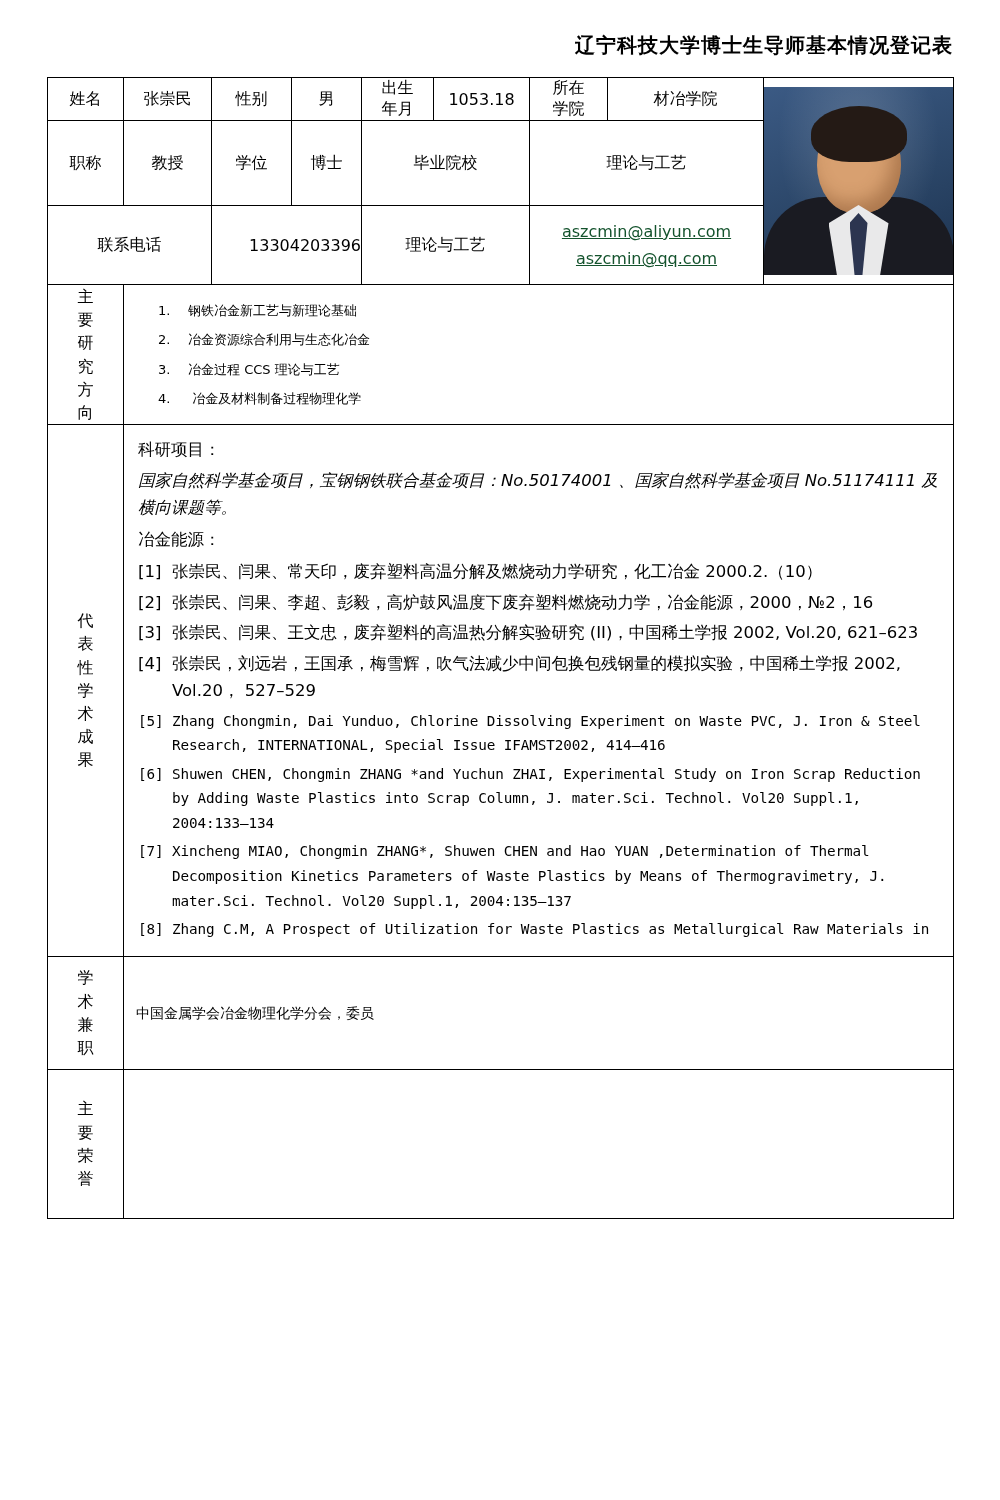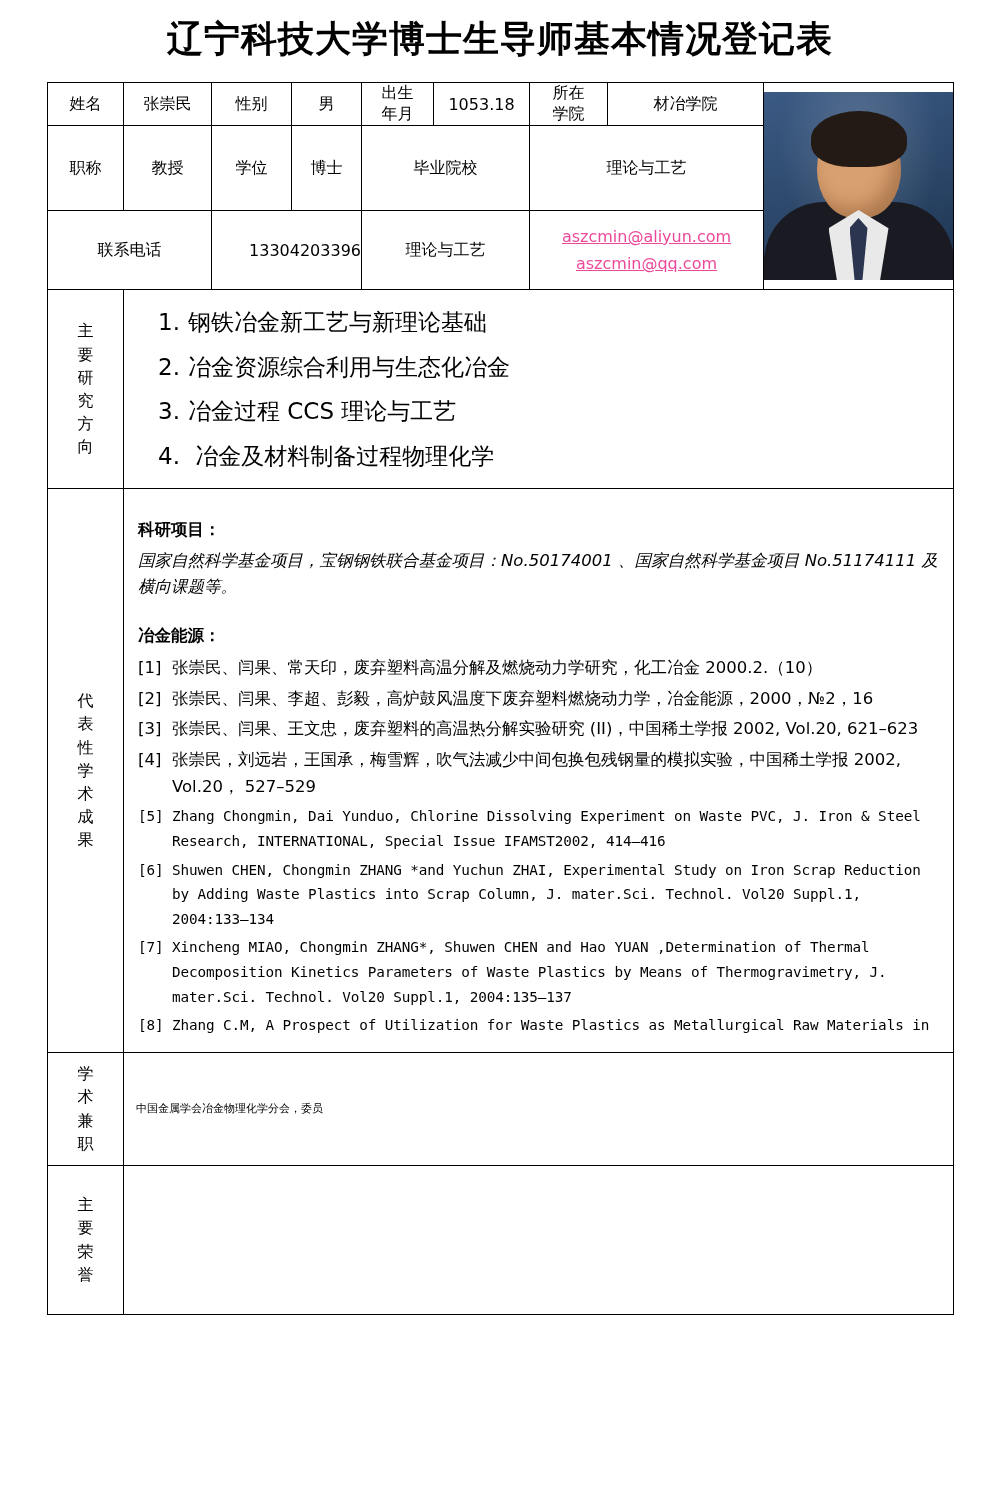--- a/index.html
+++ b/index.html
@@ -15,25 +15,25 @@
     position: relative;
   }
   .page {
     width: 1000px;
     height: 1500px;
     position: relative;
     box-sizing: border-box;
     padding: 0 47px;
   }
   .doc-title {
-    text-align: center;
-    font-size: 36px;
+    text-align: right;
+    font-size: 20px;
     font-weight: bold;
     letter-spacing: 1px;
-    padding-top: 15px;
+    padding-top: 32px;
     padding-bottom: 18px;
     font-family: "DejaVu Sans", "Liberation Sans", sans-serif;
   }
   table.main {
     border-collapse: collapse;
     width: 906px;
     table-layout: fixed;
     margin: 0;
   }
   table.main td {
@@ -126,39 +126,38 @@
     width: 18px;
     height: 62px;
     margin-left: -9px;
     background: #2c3550;
     clip-path: polygon(50% 0%, 100% 16%, 72% 100%, 28% 100%, 0% 16%);
   }
   ul.res {
     margin: 0;
     padding: 10px 0 10px 0;
     list-style: none;
-    font-size: 23px;
+    font-size: 13px;
   }
   ul.res li {
     padding: 5px 0 5px 34px;
     line-height: 1.5;
   }
   ul.res li .num {
     display: inline-block;
     width: 30px;
   }
   .ach {
     padding: 10px 14px 12px 14px;
     font-size: 16.5px;
     line-height: 1.62;
   }
   .ach .hd {
-    font-weight: bold;
+    font-weight: normal;
     padding: 2px 0 3px 0;
-    margin-top: 16px;
   }
   .ach .para {
     padding: 1px 0 4px 0;
     font-style: italic;
   }
   .ach .ref {
     padding: 2px 0;
     text-indent: 0;
     padding-left: 34px;
     position: relative;
@@ -181,34 +180,34 @@
     font-size: 16.5px;
   }
   .mail {
     text-align: center;
     font-family: "DejaVu Sans Mono", "Liberation Mono", monospace;
     font-size: 15px;
     line-height: 1.7;
     padding: 6px 0;
   }
   .mail a {
-    color: #ec4899;
+    color: #14532d;
     text-decoration: underline;
   }
   .phone {
     text-align: right;
     font-family: "DejaVu Sans", "Liberation Sans", sans-serif;
     font-size: 17px;
   }
   .cellmid {
     font-size: 17px;
   }
   .part {
     padding: 14px 12px;
-    font-size: 11px;
+    font-size: 14px;
     line-height: 1.6;
   }
 </style>
 </head>
 <body>
 
 <div class="page">
 
   <div class="doc-title">辽宁科技大学博士生导师基本情况登记表</div>
 

